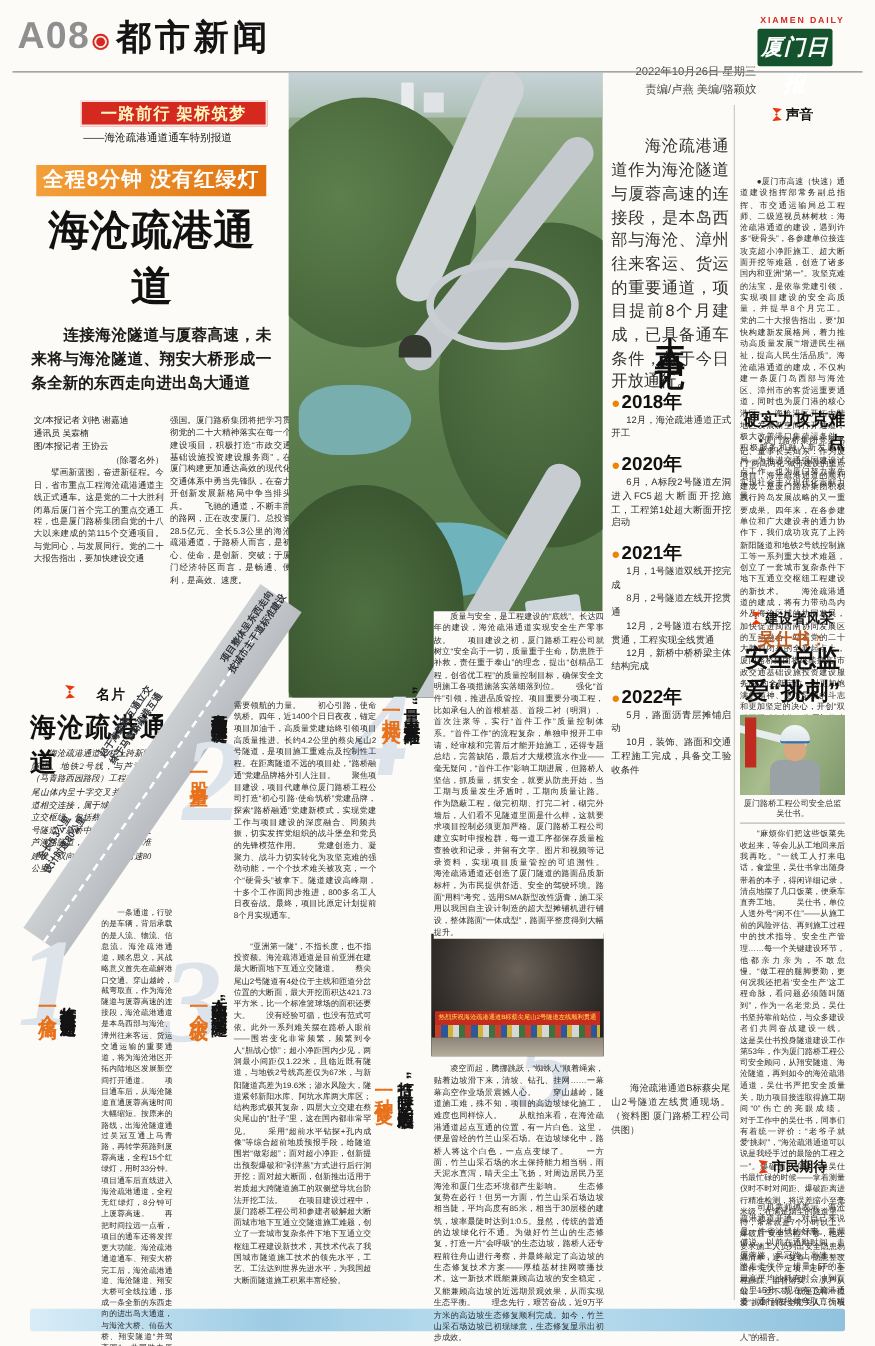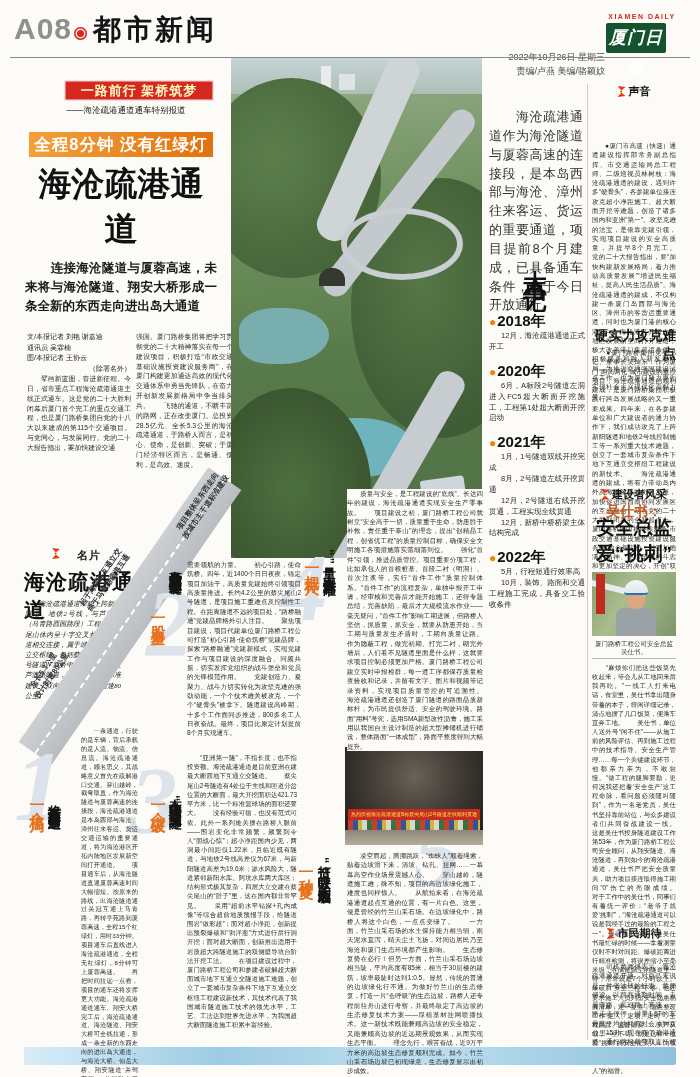--- a/index.html
+++ b/index.html
@@ -155,21 +155,21 @@
     <div class="tl-year"><span class="dot">●</span><span>2018年</span></div>
     <div class="tl-item">12月，海沧疏港通道正式开工</div>
     <div class="tl-year"><span class="dot">●</span><span>2020年</span></div>
     <div class="tl-item">6月，A标段2号隧道左洞进入FC5超大断面开挖施工，工程第1处超大断面开挖启动</div>
     <div class="tl-year"><span class="dot">●</span><span>2021年</span></div>
     <div class="tl-item">1月，1号隧道双线开挖完成</div>
     <div class="tl-item">8月，2号隧道左线开挖贯通</div>
     <div class="tl-item">12月，2号隧道右线开挖贯通，工程实现全线贯通</div>
     <div class="tl-item">12月，新桥中桥桥梁主体结构完成</div>
     <div class="tl-year"><span class="dot">●</span><span>2022年</span></div>
-    <div class="tl-item">5月，行程短通行效率高</div>
+    <div class="tl-item">5月，路面沥青层摊铺启动</div>
     <div class="tl-item">10月，装饰、路面和交通工程施工完成，具备交工验收条件</div>
   </div>
 
   <div class="abs mini-hdr" id="card-hdr">
       <span class="ribbon"></span>
       <span>名片</span>
     </div>
   <div class="abs serif" id="card-title">海沧疏港通道</div>
   <div class="abs" id="card-body">　　海沧疏港通道工程上跨新阳隧道、地铁2号线，与芦澳路（马青路西园路段）工程在蔡尖尾山体内呈十字交叉并设4条匝道相交连接，属于城市地下互通立交枢纽，包括蔡尖尾山1号、2号隧道、新桥中桥、引道路基及芦澳路隧道，按城市主干道标准建设，双向六车道，设计时速80公里。</div>
 
@@ -202,20 +202,21 @@
   <div class="abs colbody" id="s2b">需要领航的力量。　　初心引路，使命筑桥。四年，近1400个日日夜夜，锚定项目加油干，高质量党建始终引领项目高质量推进。长约4.2公里的蔡尖尾山2号隧道，是项目施工重难点及控制性工程。在距离隧道不远的项目处，“路桥融通”党建品牌格外引人注目。　　聚焦项目建设，项目代建单位厦门路桥工程公司打造“初心引路·使命筑桥”党建品牌，探索“路桥融通”党建新模式，实现党建工作与项目建设的深度融合、同频共振，切实发挥党组织的战斗堡垒和党员的先锋模范作用。　　党建创造力、凝聚力、战斗力切实转化为攻坚克难的强劲动能，一个个技术难关被攻克，一个个“硬骨头”被拿下。隧道建设高峰期，十多个工作面同步推进，800多名工人日夜奋战。最终，项目比原定计划提前8个月实现通车。</div>
   <div class="abs colbody" id="s3b">　　“亚洲第一隧”，不指长度，也不指投资额。海沧疏港通道是目前亚洲在建最大断面地下互通立交隧道。　　蔡尖尾山2号隧道有4处位于主线和匝道分岔位置的大断面，最大开挖面积达421.73平方米，比一个标准篮球场的面积还要大。　　没有经验可循，也没有范式可依。此外一系列难关摆在路桥人眼前——围岩变化非常频繁，频繁到令人“胆战心惊”；超小净距国内少见，两洞最小间距仅1.22米，且临近既有隧道，与地铁2号线高差仅为67米，与新阳隧道高差为19.6米；渗水风险大，隧道紧邻新阳水库、阿坑水库两大库区；结构形式极其复杂，四层大立交建在蔡尖尾山的“肚子”里，这在国内都非常罕见。　　采用“超前水平钻探+孔内成像”等综合超前地质预报手段，给隧道围岩“做彩超”；面对超小净距，创新提出预裂爆破和“剥洋葱”方式进行后行洞开挖；面对超大断面，创新推出适用于岩质超大跨隧道施工的双侧壁导坑台阶法开挖工法。　　在项目建设过程中，厦门路桥工程公司和参建者破解超大断面城市地下互通立交隧道施工难题，创立了一套城市复杂条件下地下互通立交枢纽工程建设新技术，其技术代表了我国城市隧道施工技术的领先水平，工艺、工法达到世界先进水平，为我国超大断面隧道施工积累丰富经验。</div>
   <div class="abs colbody" id="s4b">　　质量与安全，是工程建设的“底线”。长达四年的建设，海沧疏港通道实现安全生产零事故。　　项目建设之初，厦门路桥工程公司就树立“安全高于一切，质量重于生命，防患胜于补救，责任重于泰山”的理念，提出“创精品工程，创省优工程”的质量控制目标，确保安全文明施工各项措施落实落细落到位。　　强化“首件”引领，推进品质管控。项目重要分项工程，比如承包人的首根桩基、首段二衬（明洞）、首次注浆等，实行“首件工作”质量控制体系。“首件工作”的流程复杂，单独申报开工申请，经审核和完善后才能开始施工，还得专题总结，完善缺陷，最后才大规模流水作业——毫无疑问，“首件工作”影响工期进展，但路桥人坚信，抓质量，抓安全，就要从防患开始，当工期与质量发生矛盾时，工期向质量让路。　　作为隐蔽工程，做完初期、打完二衬，砌完外墙后，人们看不见隧道里面是什么样，这就要求项目控制必须更加严格。厦门路桥工程公司建立实时申报检群，每一道工序都保存质量检查验收和记录，并留有文字、图片和视频等记录资料，实现项目质量管控的可追溯性。　　海沧疏港通道还创造了厦门隧道的路面品质新标杆，为市民提供舒适、安全的驾驶环境。路面“用料”考究，选用SMA新型改性沥青，施工采用以我国自主设计制造的超大型摊铺机进行铺设，整体路面“一体成型”，路面平整度得到大幅提升。</div>
   <div class="abs colbody" id="s5b">　　凌空而起，腾挪跳跃，“蜘蛛人”顺着绳索，贴着边坡滑下来，清坡、钻孔、挂网……一幕幕高空作业场景震撼人心。　　穿山越岭，隧道施工难，殊不知，项目的高边坡绿化施工，难度也同样惊人。　　从航拍来看，在海沧疏港通道起点互通的位置，有一片白色。这里，便是曾经的竹兰山采石场。在边坡绿化中，路桥人将这个白色，一点点变绿了。　　一方面，竹兰山采石场的水土保持能力相当弱，雨天泥水直泻，晴天尘土飞扬，对周边居民乃至海沧和厦门生态环境都产生影响。　　生态修复势在必行！但另一方面，竹兰山采石场边坡相当陡，平均高度有85米，相当于30层楼的建筑，坡率最陡时达到1:0.5。显然，传统的普通的边坡绿化行不通。为做好竹兰山的生态修复，打造一片“会呼吸”的生态边坡，路桥人还专程前往舟山进行考察，并最终敲定了高边坡的生态修复技术方案——厚植基材挂网喷播技术。这一新技术既能兼顾高边坡的安全稳定，又能兼顾高边坡的近远期景观效果，从而实现生态平衡。　　理念先行，艰苦奋战，近9万平方米的高边坡生态修复顺利完成。如今，竹兰山采石场边坡已初现绿意，生态修复显示出初步成效。</div>
 
   <div class="abs" id="tphoto">
     <div id="tbanner">热烈庆祝海沧疏港通道B标蔡尖尾山2号隧道左线顺利贯通</div>
     <div id="tpeople"></div>
     <div id="trocks"></div>
   </div>
+  <div class="abs" id="tcap">　　海沧疏港通道B标蔡尖尾山2号隧道左线贯通现场。（资料图 厦门路桥工程公司 供图）</div>
 
   <div class="abs" id="vrule"></div>
   <div class="abs rr rr-hdr" id="v-hdr">
       <span class="ribbon"></span>
       <span>声音</span>
     </div>
   <div class="abs rr rrbody" id="v-b1">　　●厦门市高速（快速）通道建设指挥部常务副总指挥、市交通运输局总工程师、二级巡视员林树枝：海沧疏港通道的建设，遇到许多“硬骨头”，各参建单位接连攻克超小净距施工、超大断面开挖等难题，创造了诸多国内和亚洲“第一”。攻坚克难的法宝，是依靠党建引领，实现项目建设的安全高质量，并提早8个月完工。　　党的二十大报告指出，要“加快构建新发展格局，着力推动高质量发展”“增进民生福祉，提高人民生活品质”。海沧疏港通道的建成，不仅构建一条厦门岛西部与海沧区、漳州市的客货运重要通道，同时也为厦门港的核心港区——海沧港区开拓内陆地区发展新空间打开通道，极大改善港口集疏运条件，积极服务和融入新发展格局，为推进交通强国建设试点工作、也为厦门努力率先实现社会主义现代化贡献力量。</div>
   <div class="abs rr serif" id="v-t2">硬实力攻克难点</div>
   <div class="abs rr rrbody" id="v-b2">　　●厦门路桥集团党委书记、董事长吴灿东：作为厦门“两高两化”城市建设的重点项目，海沧疏港通道的顺利建成，是厦门路桥集团积极践行跨岛发展战略的又一重要成果。四年来，在各参建单位和广大建设者的通力协作下，我们成功攻克了上跨新阳隧道和地铁2号线控制施工等一系列重大技术难题，创立了一套城市复杂条件下地下互通立交枢纽工程建设的新技术。　　海沧疏港通道的建成，将有力带动岛内外及海沧区域的协同发展，加快促进闽西南协同发展区的互动融合。站在党的二十大胜利闭幕的全新起点上，厦门路桥集团将继续擦亮“市政交通基础设施投资建设服务商”的全新定位，以更加饱满的精神、更加昂扬的斗志和更加坚定的决心，开创“双桥两翼”新时代，为厦门构建跨岛发展新格局再立新功。</div>
 

